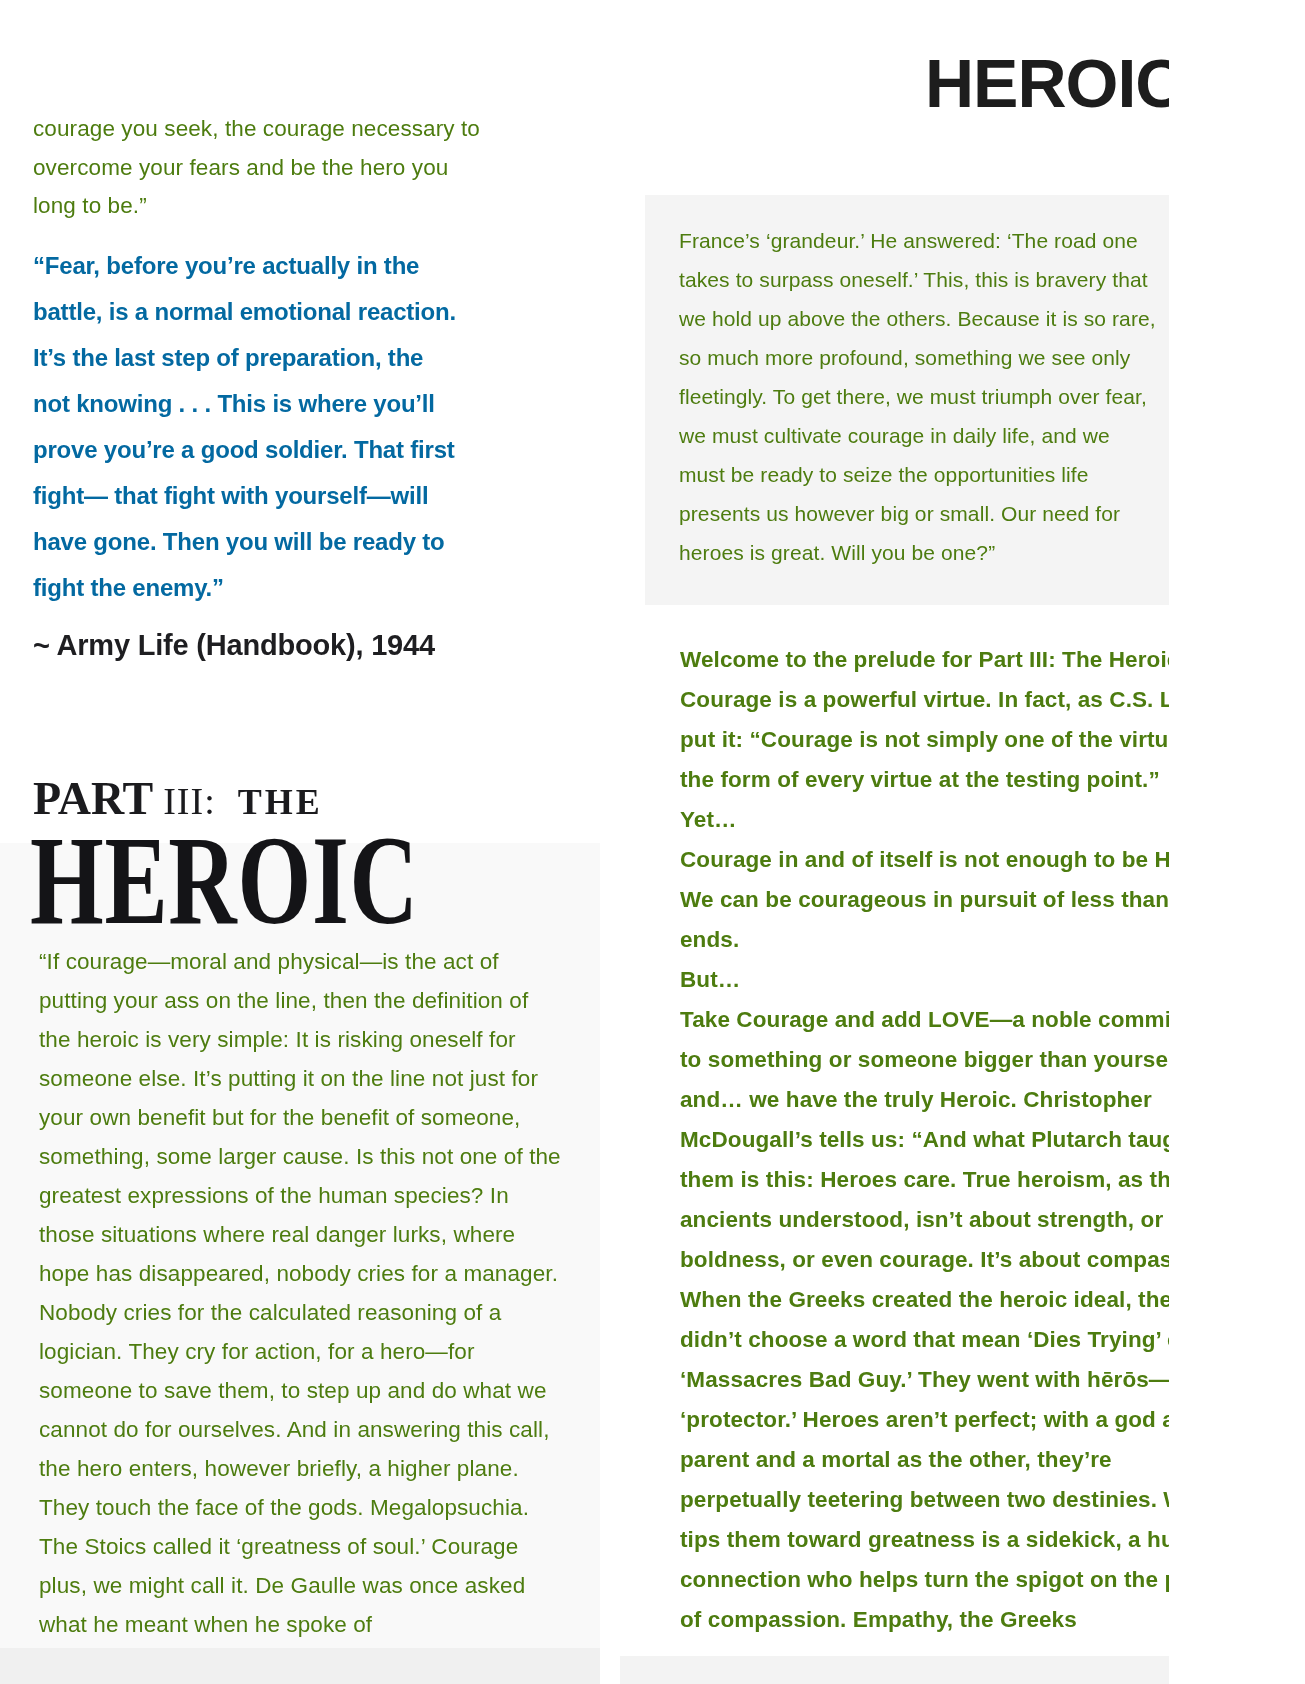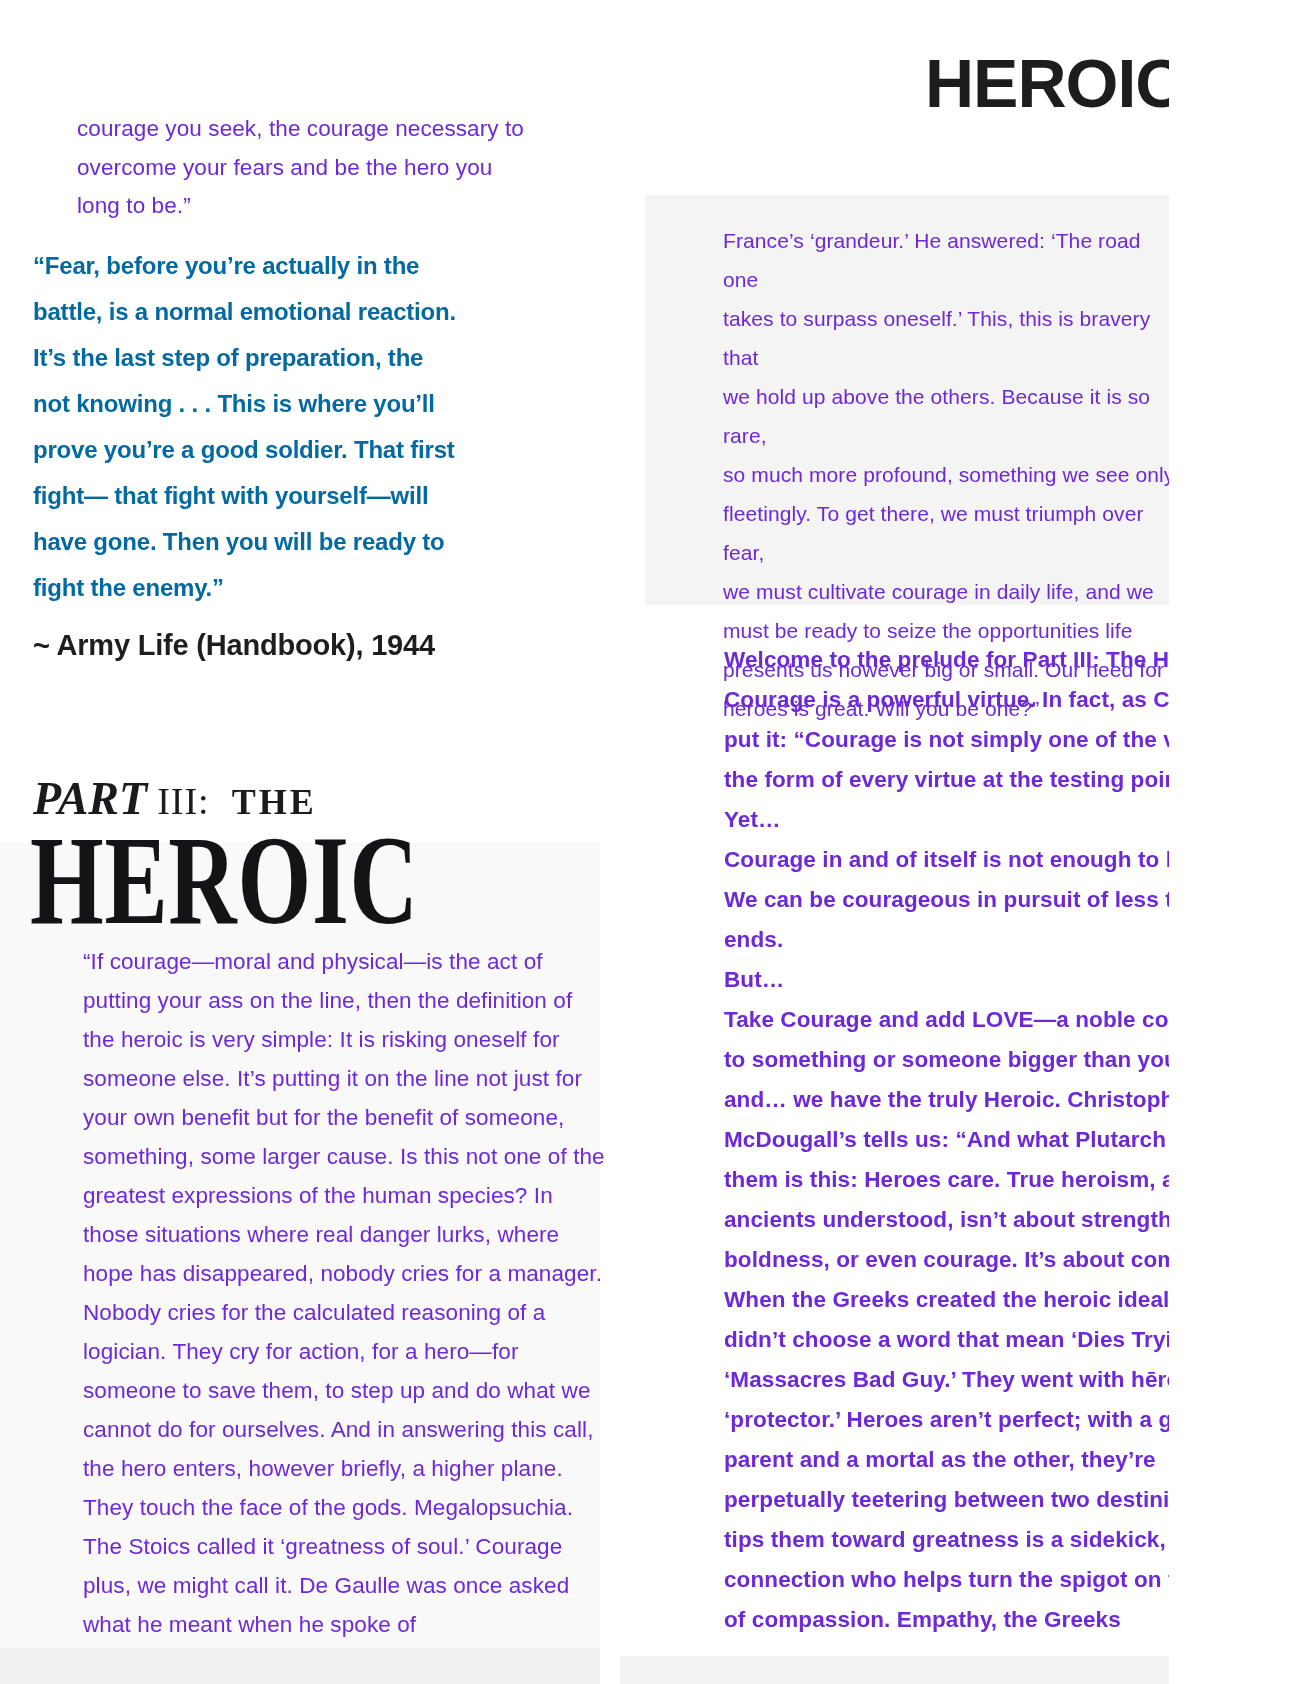--- a/index.html
+++ b/index.html
@@ -38,26 +38,25 @@
   .logo-text {
     font-weight: bold;
     font-size: 68px;
     line-height: 1;
     letter-spacing: -1px;
     color: #1d1d1d;
   }
   .logo-arrow { margin-left: 7px; display: block; }
   
   .gray-text {
-    color: #6d28d9;
+    color: #4d7c0f;
     font-size: 22.5px;
     line-height: 39px;
     white-space: pre-line;
     letter-spacing: 0.1px;
-    margin-left: 44px;
   }
   .intro-fragment {
     position: absolute; left: 33px; top: 110px; width: 560px;
     line-height: 38.5px;
   }
   .pull-quote {
     position: absolute; left: 33px; top: 243px; width: 580px;
     color: #0369a1;
     font-weight: bold;
     font-size: 24px;
@@ -74,21 +73,21 @@
     letter-spacing: -0.2px;
   }
   .part-heading {
     position: absolute; left: 33px; top: 776px;
     font-family: "Liberation Serif", serif;
     color: #1b1b1e;
     font-size: 46px;
     line-height: 1;
     white-space: nowrap;
   }
-  .part-label { font-style: italic; font-weight: bold; letter-spacing: 0px; }
+  .part-label { font-weight: bold; letter-spacing: 0px; }
   .part-numeral { font-weight: normal; font-size: 38px; margin-left: 10px; letter-spacing: 1px; }
   .part-article { font-weight: bold; font-size: 36px; margin-left: 22px; letter-spacing: 3px; }
   .part-title {
     position: absolute; left: 30px; top: 816px;
     font-family: "Liberation Serif", serif;
     font-weight: bold;
     color: #141417;
     font-size: 128px;
     line-height: 1;
     transform: scaleX(0.74);

